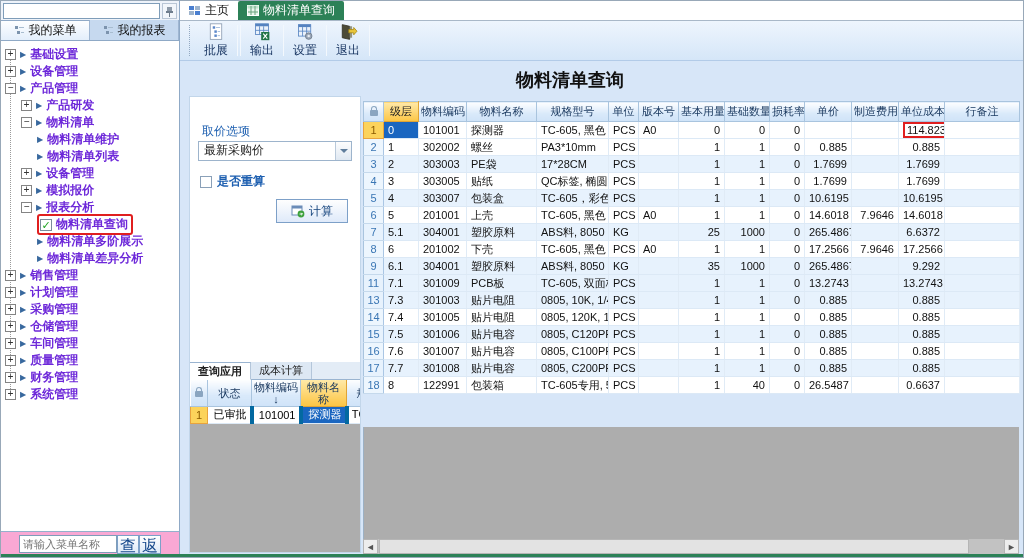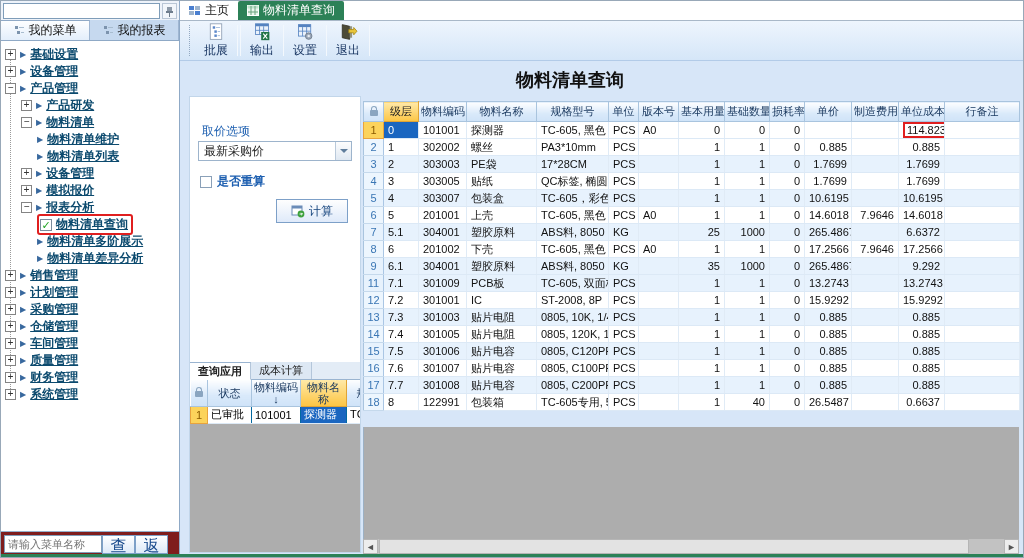--- a/index.html
+++ b/index.html
@@ -16,58 +16,58 @@
   .s-tabs { display:flex; height:21px; background:#c6d9ef; border-bottom:1px solid #8fa9c6; }
   .s-tab { flex:1; display:flex; align-items:center; justify-content:center; gap:4px; font-size:12px; color:#111; background:#c6d9ef; border-right:1px solid #9fb6d2; cursor:pointer; }
   .s-tab.active { background:linear-gradient(#fdfeff,#e3eefb); border-top:1px solid #8fa9c6; font-weight:normal; }
   .tree-wrap { flex:1; overflow:hidden; padding-top:5px; background:#fff; }
   .tree-body { position:relative; }
   .tree-body::before { content:""; position:absolute; left:9px; top:4px; bottom:6px; border-left:1px dotted #9a9a9a; }
   .tree-row { display:flex; align-items:center; height:17px; white-space:nowrap; position:relative; cursor:pointer; }
   .expander { width:11px; height:11px; border:1px solid #848484; background:#fff; color:#333; font-size:10px; line-height:9px; text-align:center; margin-right:4px; flex:0 0 auto; font-family:"Liberation Mono","DejaVu Sans Mono",monospace; }
   .tree-arrow { color:#38689e; font-size:8px; margin-right:4px; flex:0 0 auto; }
   .tree-check { width:12px; height:12px; border:1px solid #7b8b9b; background:#fff; color:#1fa320; font-size:11px; line-height:11px; text-align:center; font-weight:bold; margin-right:4px; flex:0 0 auto; }
-  .tree-label { font-weight:bold; text-decoration:underline; color:#0c4a6e; font-size:12px; }
+  .tree-label { font-weight:bold; color:#6d28d9; font-size:12px; }
   .red-box { display:inline-flex; align-items:center; border:2px solid #e01f1f; border-radius:3px; padding:0 3px 0 1px; }
-  .s-footer { height:25px; border-top:1px solid #94b0cc; background:#7f1d1d; display:flex; align-items:center; gap:0; padding:0 3px; }
+  .s-footer { height:25px; border-top:1px solid #94b0cc; background:#f9a8d4; display:flex; align-items:center; gap:0; padding:0 18px; }
   .s-footer input { width:98px; height:18px; border:1px solid #7f9db9; font-size:11px; padding:0 3px; color:#555; }
   .s-footer button { width:33px; height:19px; border:1px solid #7da0c8; background:linear-gradient(#fff,#dce9f8); color:#17498c; font-size:16px; cursor:pointer; }
 
   
   .main { position:absolute; left:179px; top:0; width:845px; height:555px; }
   .tabbar { position:absolute; left:0; top:0; width:845px; height:20px; background:#fff; border-bottom:1px solid #a9b8c8; display:flex; align-items:flex-end; }
   .dtab { height:19px; display:flex; align-items:center; gap:4px; padding:0 9px; font-size:12px; color:#111; cursor:pointer; }
   .dtab.active { background:#2c8157; color:#fff; border-radius:2px 2px 0 0; }
   .toolbar { position:absolute; left:0; top:20px; width:845px; height:40px; background:linear-gradient(#eef5fd,#d5e6f8); border-bottom:1px solid #b2cbe8; display:flex; align-items:stretch; padding-left:6px; }
   .toolbar::before { content:""; width:3px; margin:4px 3px; border-left:1px dotted #93a9c2; }
   .tbtn { display:flex; flex-direction:column; align-items:center; justify-content:center; gap:1px; padding:2px 8px 1px; cursor:pointer; }
   .tbtn span.lbl { font-size:12px; color:#14315e; }
   .tsep { width:1px; background:#bdd2ea; margin:4px 1px; border-right:1px solid #f3f8fd; }
   .content { position:absolute; left:0; top:60px; width:845px; height:495px; background:#d7e6f8; }
   .page-title { position:absolute; left:0; top:7px; width:780px; text-align:center; font-size:18px; font-weight:bold; color:#111; }
 
   
   .panel { position:absolute; left:9px; top:35px; width:172px; height:457px; background:#fff; border:1px solid #c2d6ea; }
   .opt-label { position:absolute; left:12px; top:26px; color:#1d5fb0; font-size:12px; }
-  .dropdown { position:absolute; left:8px; top:44px; width:154px; height:20px; border:1px solid #9db4cc; background:#fff; display:flex; align-items:center; cursor:pointer; }
+  .dropdown { position:absolute; left:8px; top:44px; width:154px; height:20px; border:1px solid #9db4cc; background:#fff; display:flex; align-items:flex-start; cursor:pointer; }
   .dropdown .val { flex:1; padding:0 5px; font-size:12px; color:#222; }
   .dd-btn { width:16px; height:18px; background:linear-gradient(#fdfdfd,#dfe8f2); border-left:1px solid #b9c9da; display:flex; align-items:center; justify-content:center; }
   .dd-btn::after { content:""; border:4px solid transparent; border-top:5px solid #5f7globalc; border-top-color:#5f7d9c; margin-top:4px; }
   .chk-row { position:absolute; left:10px; top:76px; display:flex; align-items:center; gap:5px; cursor:pointer; }
   .chk-box { width:12px; height:12px; border:1px solid #8aa0b8; background:#fff; }
   .chk-row .lbl { color:#1d5fb0; font-size:12px; font-weight:bold; }
   .calc-btn { position:absolute; right:12px; top:102px; width:72px; height:24px; border:1px solid #7da0c8; background:linear-gradient(#fefefe,#dfeafa); display:flex; align-items:center; justify-content:center; gap:4px; font-size:12px; color:#16457e; cursor:pointer; }
   .ptabs { position:absolute; left:0; top:265px; width:170px; height:18px; display:flex; border-bottom:1px solid #9ab4d0; background:#e3ecf6; }
   .ptab { padding:8px 8px; font-size:11px; display:flex; align-items:center; color:#222; background:#dde8f4; border-right:1px solid #b4c6da; cursor:pointer; }
   .ptab.active { background:#fff; border-top:1px solid #9ab4d0; border-bottom:1px solid #fff; margin-bottom:-1px; font-weight:bold; }
   .mini-wrap { position:absolute; left:0; top:283px; width:170px; bottom:0; background:#adadad; overflow:hidden; }
   table.mini { border-collapse:collapse; table-layout:fixed; width:220px; font-size:11px; background:#fff; }
   table.mini th { height:26px; background:linear-gradient(#fdfeff,#d9e9fa 60%,#cfe3f8); border:1px solid #a9c4de; border-top:none; border-left:none; font-weight:normal; color:#17365d; font-size:11px; line-height:12px; padding:0 1px; }
   table.mini th.sorted { background:linear-gradient(#ffe9a8,#fcc544); border-color:#e0a435; }
-  table.mini td { height:17px; border-right:1px solid #0369a1; border-bottom:1px solid #dce9f6; padding:0 3px; white-space:nowrap; overflow:hidden; }
+  table.mini td { height:17px; border-right:4px solid #0369a1; border-bottom:1px solid #dce9f6; padding:0 3px; white-space:nowrap; overflow:hidden;text-align:right; }
   .mini .rn { background:#fcd35b; border:1px solid #e8a33d; color:#8a5a00; text-align:center; }
   .mini .selcell { background:#1a66c0; color:#fff; }
 
   
   .grid-area { position:absolute; left:183px; top:40px; width:656px; }
   table.grid { border-collapse:collapse; table-layout:fixed; width:656px; font-size:11px; background:#fff; border-left:1px solid #a9c4de; border-top:1px solid #a9c4de; }
   table.grid th { height:20px; background:linear-gradient(#fdfeff,#d9e9fa 60%,#cfe3f8); border-right:1px solid #a9c4de; border-bottom:1px solid #a9c4de; font-weight:normal; color:#17365d; font-size:11px; padding:0 2px; white-space:nowrap; overflow:hidden; }
   table.grid th.sorted { background:linear-gradient(#ffe9a8,#fcc544); border-color:#e0a435; color:#222;margin-top:19px; }
   table.grid td { height:17px; border-right:1px solid #e0ebf6; border-bottom:1px solid #dce9f6; padding:0 4px; white-space:nowrap; overflow:hidden; color:#111; }
   table.grid tr.alt td { background:#e7f2fd; }
@@ -558,36 +558,20 @@
                 <td>PCS</td>
                 <td></td>
                 <td class="num">1</td>
                 <td class="num">1</td>
                 <td class="num">0</td>
                 <td class="num">13.2743</td>
                 <td class="num"></td>
                 <td class="num">13.2743</td>
                 <td></td>
               </tr>
-              <tr>
-                <td class="rownum">12</td>
-                <td>7.2</td>
-                <td>301001</td>
-                <td>IC</td>
-                <td>ST-2008, 8P</td>
-                <td>PCS</td>
-                <td></td>
-                <td class="num">1</td>
-                <td class="num">1</td>
-                <td class="num">0</td>
-                <td class="num">15.9292</td>
-                <td class="num"></td>
-                <td class="num">15.9292</td>
-                <td></td>
-              </tr>
               <tr class="alt">
                 <td class="rownum">13</td>
                 <td>7.3</td>
                 <td>301003</td>
                 <td>贴片电阻</td>
                 <td>0805, 10K, 1/4W, 1</td>
                 <td>PCS</td>
                 <td></td>
                 <td class="num">1</td>
                 <td class="num">1</td>

